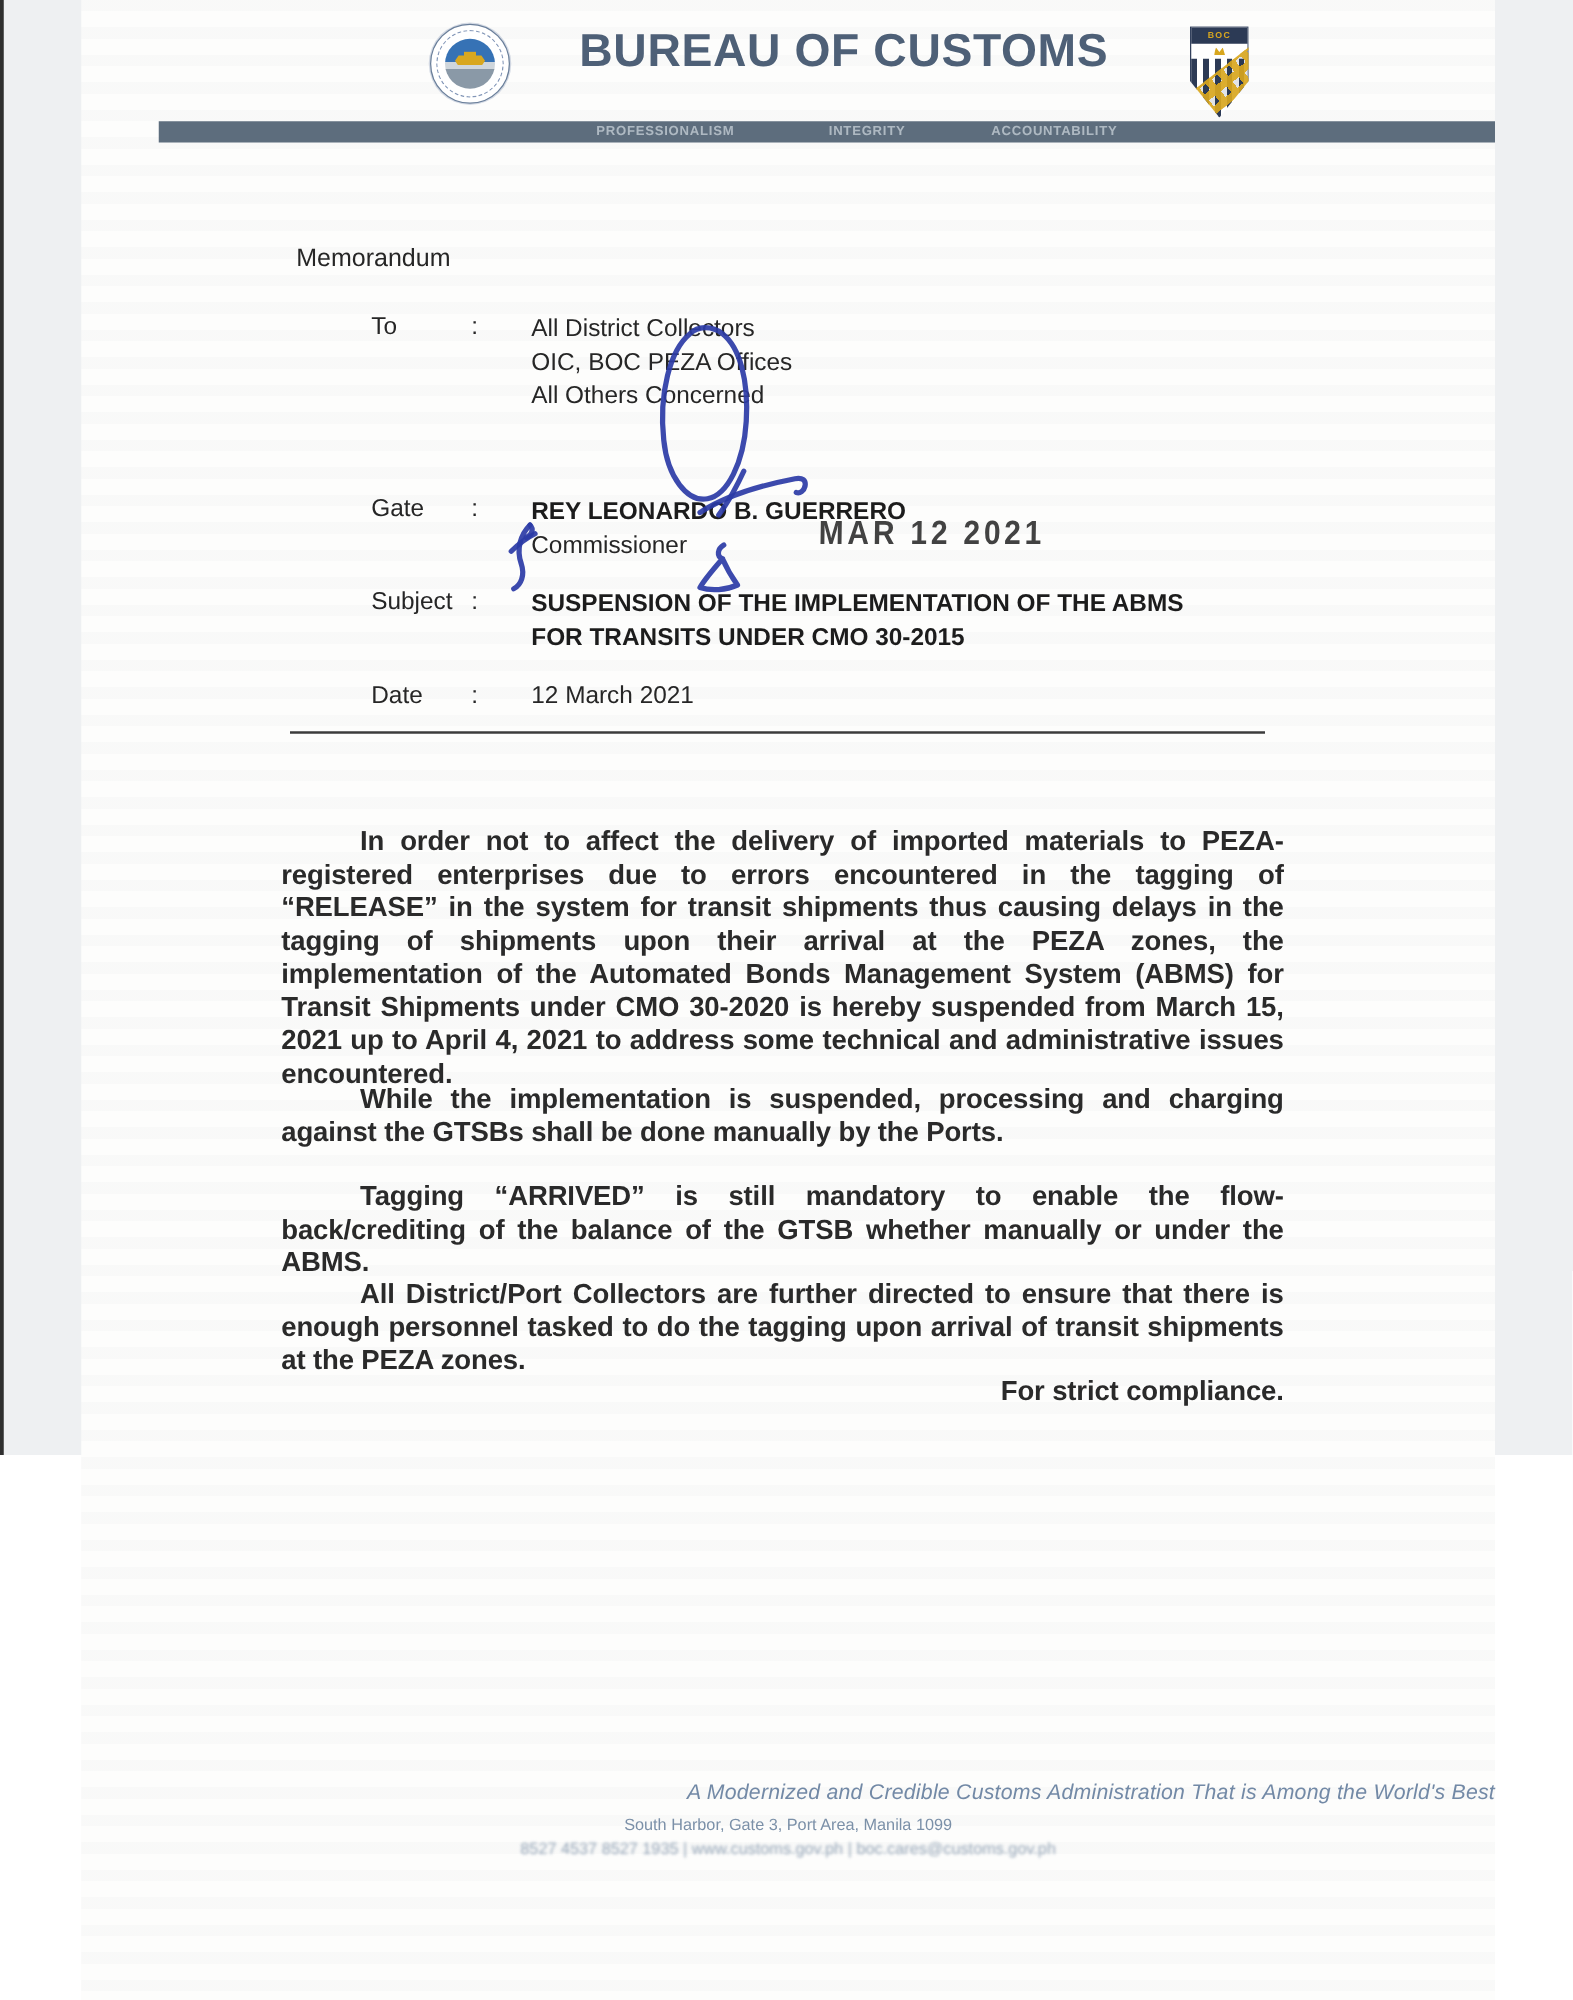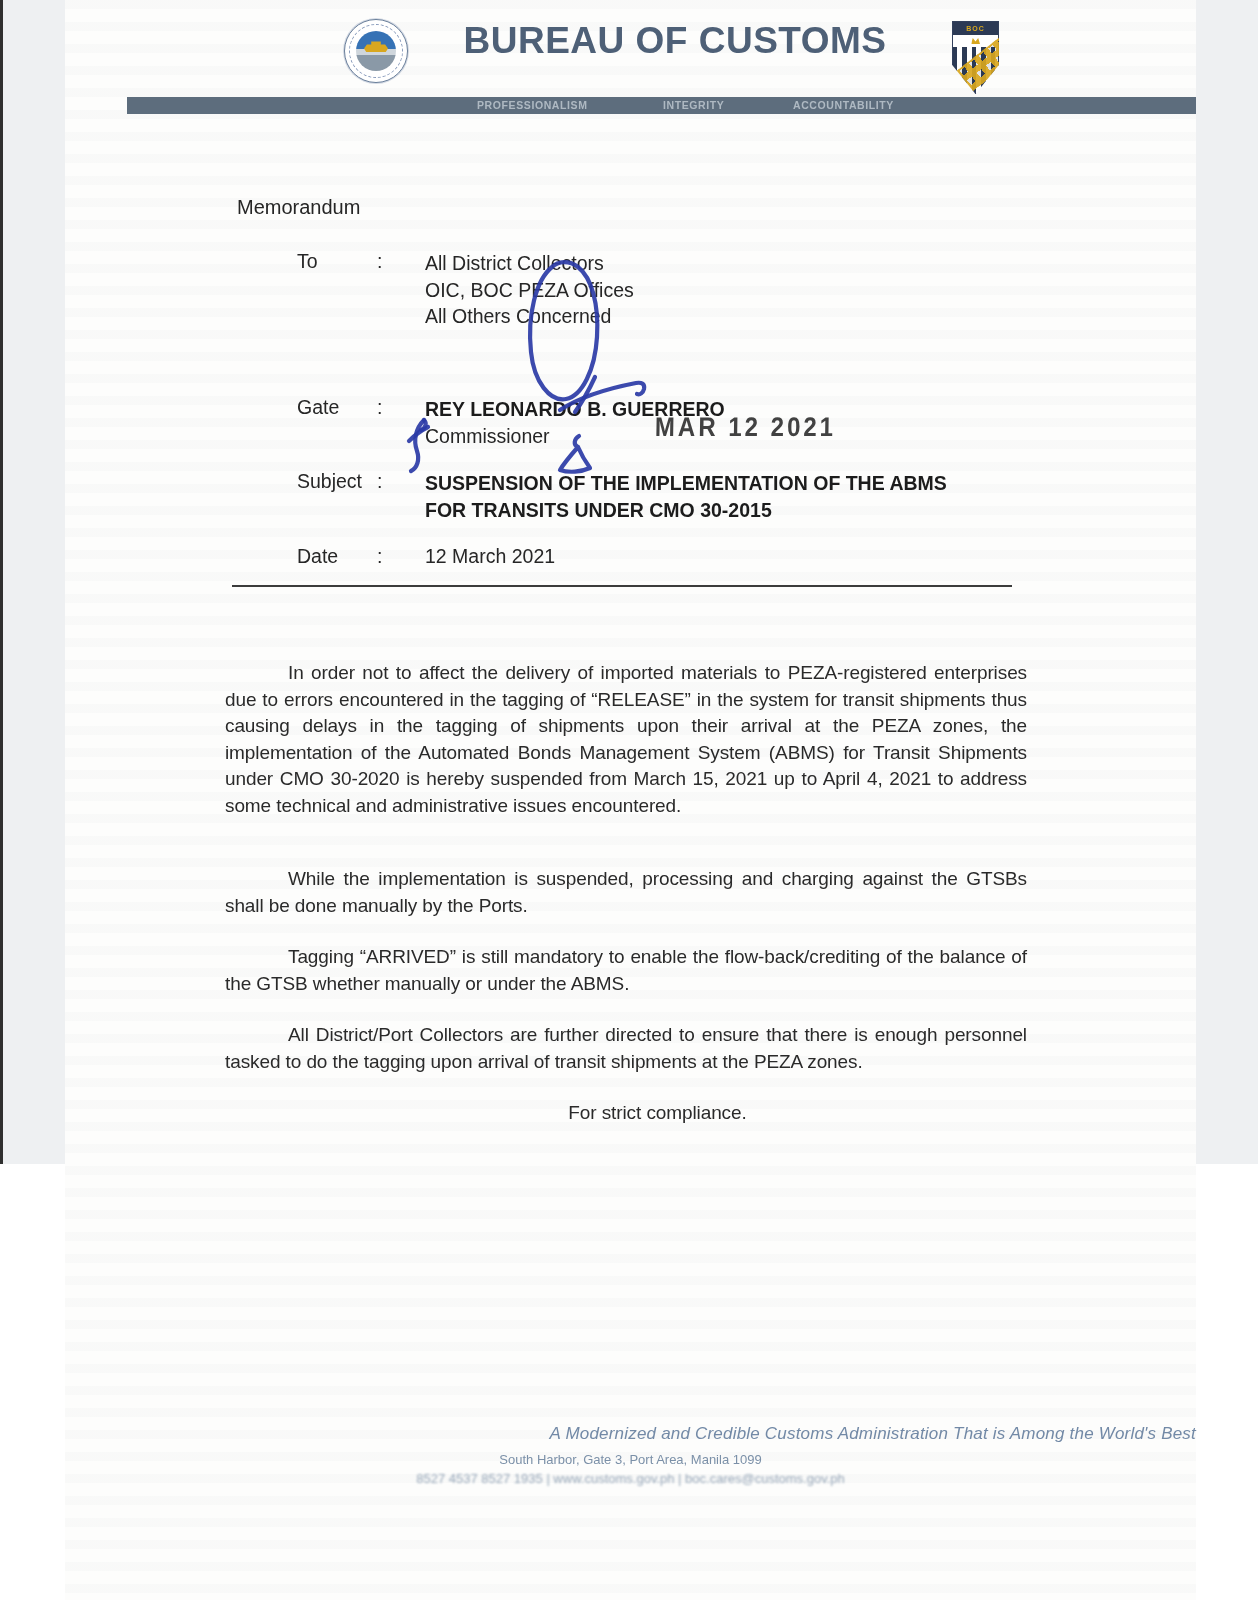--- a/index.html
+++ b/index.html
@@ -50,23 +50,23 @@
   .row-to{top:250px;left:0;width:100%;}
   .row-from{top:396px;left:0;width:100%;}
   .row-subject{top:470px;left:0;width:100%;}
   .row-date{top:545px;left:0;width:100%;}
   .commissioner{display:block;font-weight:400;color:#262626;}
   .stamp{position:absolute;left:590px;top:17px;font-size:24px;font-weight:700;color:rgba(40,40,40,.88);
          letter-spacing:3px;white-space:nowrap;transform:scaleY(1.12) skewX(-1deg);
          font-family:"Liberation Sans",sans-serif;}
   .rule{position:absolute;left:167px;top:585px;width:780px;height:2px;background:#3c3c3c;}
   
-  .para{position:absolute;left:160px;width:802px;font-size:19px;line-height:26.5px;color:var(--body);
-        text-align:justify;text-indent:63px;letter-spacing:-0.1px;}
-  .p1{top:660px;} .p2{top:866px;} .p3{top:944px;} .p4{top:1022px;} .p5{top:1100px;text-align:center;}
+  .para{position:absolute;left:160px;width:802px;font-size:22px;line-height:26.5px;color:var(--body);
+        text-align:justify;text-indent:63px;letter-spacing:-0.1px;font-weight:bold;}
+  .p1{top:660px;} .p2{top:866px;} .p3{top:944px;} .p4{top:1022px;} .p5{top:1100px;text-align:right;}
   
   .footer{position:absolute;left:0;top:1424px;width:1131px;text-align:center;color:var(--footer);}
   .motto{font-size:17px;font-style:italic;font-weight:500;letter-spacing:.2px;text-align:right;}
   .address{font-size:13px;margin-top:8px;color:#7b90a8;}
   .contact{font-size:13px;margin-top:4px;color:#8a9cb0;filter:blur(1.1px);opacity:.9;}
   
   .sig{position:absolute;left:0;top:0;width:1258px;height:1600px;pointer-events:none;}
   .sig path{fill:none;stroke:var(--ink);stroke-width:4.2;stroke-linecap:round;stroke-linejoin:round;opacity:.92;}
 </style>
 </head>

